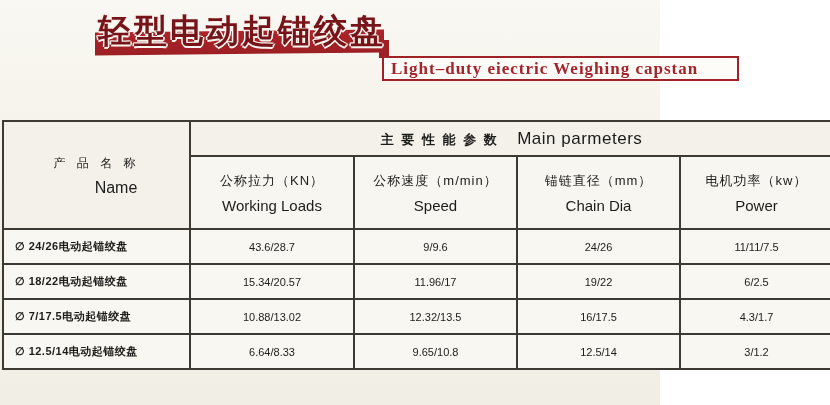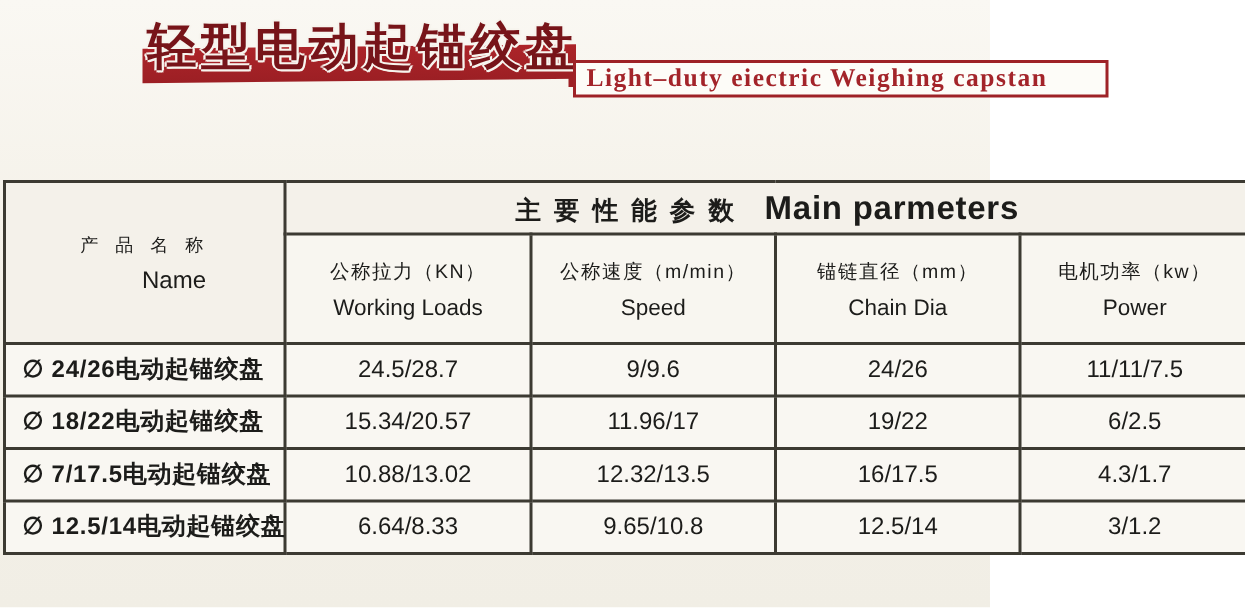--- a/index.html
+++ b/index.html
@@ -37,25 +37,26 @@
     letter-spacing: 3px;
     color: #771419;
     white-space: nowrap;
     text-shadow:
       1.5px 0 0 #f7f4ee, -1.5px 0 0 #f7f4ee,
       0 1.5px 0 #f7f4ee, 0 -1.5px 0 #f7f4ee,
       1px 1px 0 #f7f4ee, -1px -1px 0 #f7f4ee;
   }
   .en-title-box {
     position: absolute;
-    left: 382px; top: 40px;
+    left: 382px; top: 56px;
     width: 357px; height: 25px;
     background: #fdfcf8;
     border: 2px solid #9e2227;
     display: flex;
+    align-items: center;
     padding-left: 7px;
   }
   .en-title-box span {
     font-family: "Liberation Serif", serif;
     font-weight: bold;
     font-size: 17px;
     letter-spacing: 1px;
     color: #a3242a;
     white-space: nowrap;
   }
@@ -73,28 +74,28 @@
     border: 2px solid #3c3a32;
     text-align: center;
     vertical-align: middle;
     font-weight: normal;
     background: #f8f6f0;
     padding: 0;
   }
   tr.main-header-row th { height: 35px; background: #f4f1ea; }
   tr.sub-header-row th { height: 73px; }
   .spec-table tbody tr { height: 35px; }
-  .spec-table tbody td { background: #f9f7f2; font-size: 16px; }
+  .spec-table tbody td { background: #f9f7f2; font-size: 11px; }
 
   th.name-header { background: #f5f2ec; }
   .main-header-cn {
-    font-size: 17px; font-weight: 600; letter-spacing: 2px;
+    font-size: 13px; font-weight: 600; letter-spacing: 2px;
   }
   .main-header-en {
-    font-size: 22px; font-weight: 700; margin-left: 14px; letter-spacing: 0.5px;
+    font-size: 17px; font-weight: 400; margin-left: 14px; letter-spacing: 0.5px;
   }
   .hdr-cn { display: block; font-size: 13px; line-height: 26px; font-weight: 500; letter-spacing: 1px; }
   .hdr-en { display: block; font-size: 15px;  line-height: 24px; font-weight: 500; }
   .name-header .hdr-cn { font-size: 12px; letter-spacing: 4px; }
   .name-header .hdr-en { font-size: 16px; padding-left: 39px; }
 
   td.row-name {
     text-align: left;
     padding-left: 11px;
     font-size: 15px;
@@ -149,21 +150,21 @@
         </th>
         <th>
           <span class="hdr-cn">电机功率（kw）</span>
           <span class="hdr-en">Power</span>
         </th>
       </tr>
     </thead>
     <tbody>
       <tr>
         <td class="row-name">∅ 24/26电动起锚绞盘</td>
-        <td>24.5/28.7</td>
+        <td>43.6/28.7</td>
         <td>9/9.6</td>
         <td>24/26</td>
         <td>11/11/7.5</td>
       </tr>
       <tr>
         <td class="row-name">∅ 18/22电动起锚绞盘</td>
         <td>15.34/20.57</td>
         <td>11.96/17</td>
         <td>19/22</td>
         <td>6/2.5</td>

